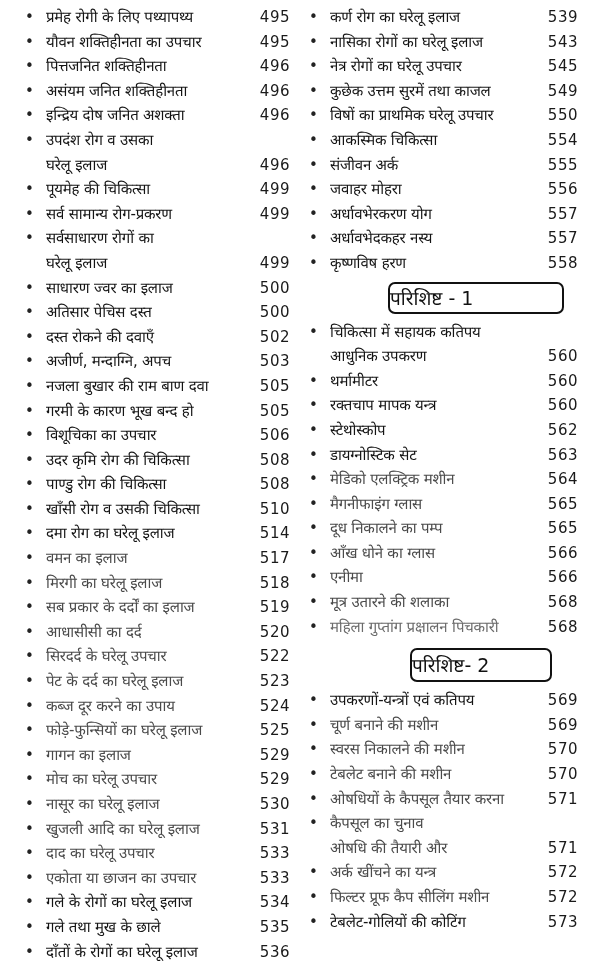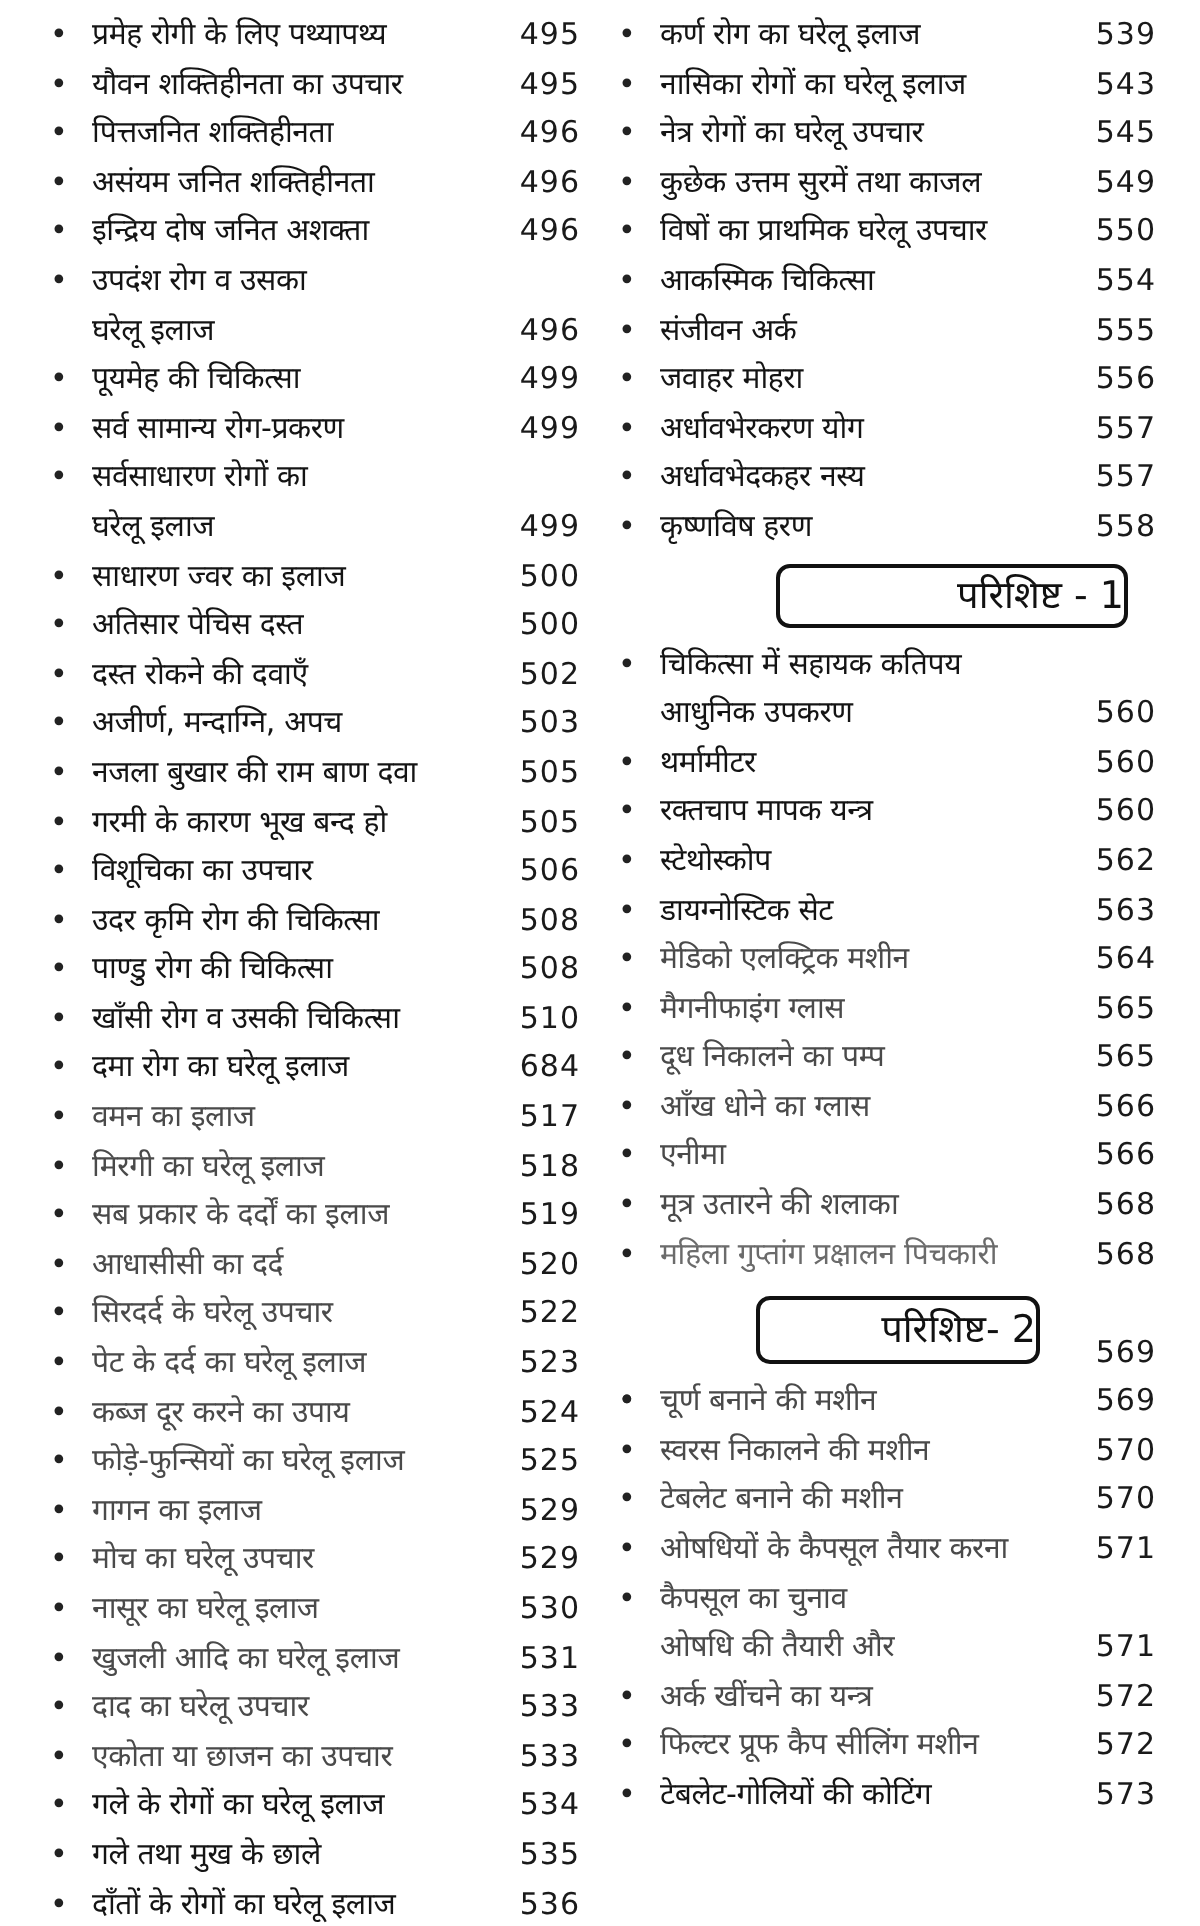--- a/index.html
+++ b/index.html
@@ -55,28 +55,28 @@
     }
     .faded { color: #4a4a4a; }
     .very-faded { color: #6b6b6b; }
     .section-box {
       display: block;
       margin: 8px auto 6px auto;
       width: 170px;
       height: 28px;
       border: 2.5px solid #111;
       border-radius: 7px;
-      text-align: right;
+      text-align: left;
       line-height: 28px;
       font-size: 19px;
       color: #111;
       box-sizing: content-box;
     }
     .section-box.box1 { margin-left: 82px; width: 172px; }
-    .section-box.box2 { margin-left: 72px; width: 138px; height: 30px; line-height: 30px; }
+    .section-box.box2 { margin-left: 104px; width: 138px; height: 30px; line-height: 30px; }
   </style>
 </head>
 <body>
 
 <div class="col col-left" id="left-col">
     <div class="entry">
       <span class="bullet">•</span>
       <span class="title-line">प्रमेह रोगी के लिए पथ्यापथ्य</span>
       <span class="page">495</span>
     </div>
@@ -168,21 +168,21 @@
       <span class="page">508</span>
     </div>
     <div class="entry">
       <span class="bullet">•</span>
       <span class="title-line">खाँसी रोग व उसकी चिकित्सा</span>
       <span class="page">510</span>
     </div>
     <div class="entry">
       <span class="bullet">•</span>
       <span class="title-line">दमा रोग का घरेलू इलाज</span>
-      <span class="page">684</span>
+      <span class="page">514</span>
     </div>
     <div class="entry faded">
       <span class="bullet">•</span>
       <span class="title-line">वमन का इलाज</span>
       <span class="page">517</span>
     </div>
     <div class="entry faded">
       <span class="bullet">•</span>
       <span class="title-line">मिरगी का घरेलू इलाज</span>
       <span class="page">518</span>
@@ -383,20 +383,21 @@
       <div class="entry very-faded">
         <span class="bullet">•</span>
         <span class="title-line">महिला गुप्तांग प्रक्षालन पिचकारी</span>
         <span class="page">568</span>
       </div>
     </div>
   <div class="section-box box2" style="margin-top:9px;">परिशिष्ट- 2</div>
   <div id="app2">
       <div class="entry multi">
         <span class="bullet">•</span>
+        <span class="title-line">उपकरणों-यन्त्रों एवं कतिपय</span>
         <span class="page">569</span>
       </div>
       <div class="entry faded">
         <span class="bullet">•</span>
         <span class="title-line">चूर्ण बनाने की मशीन</span>
         <span class="page">569</span>
       </div>
       <div class="entry faded">
         <span class="bullet">•</span>
         <span class="title-line">स्वरस निकालने की मशीन</span>

